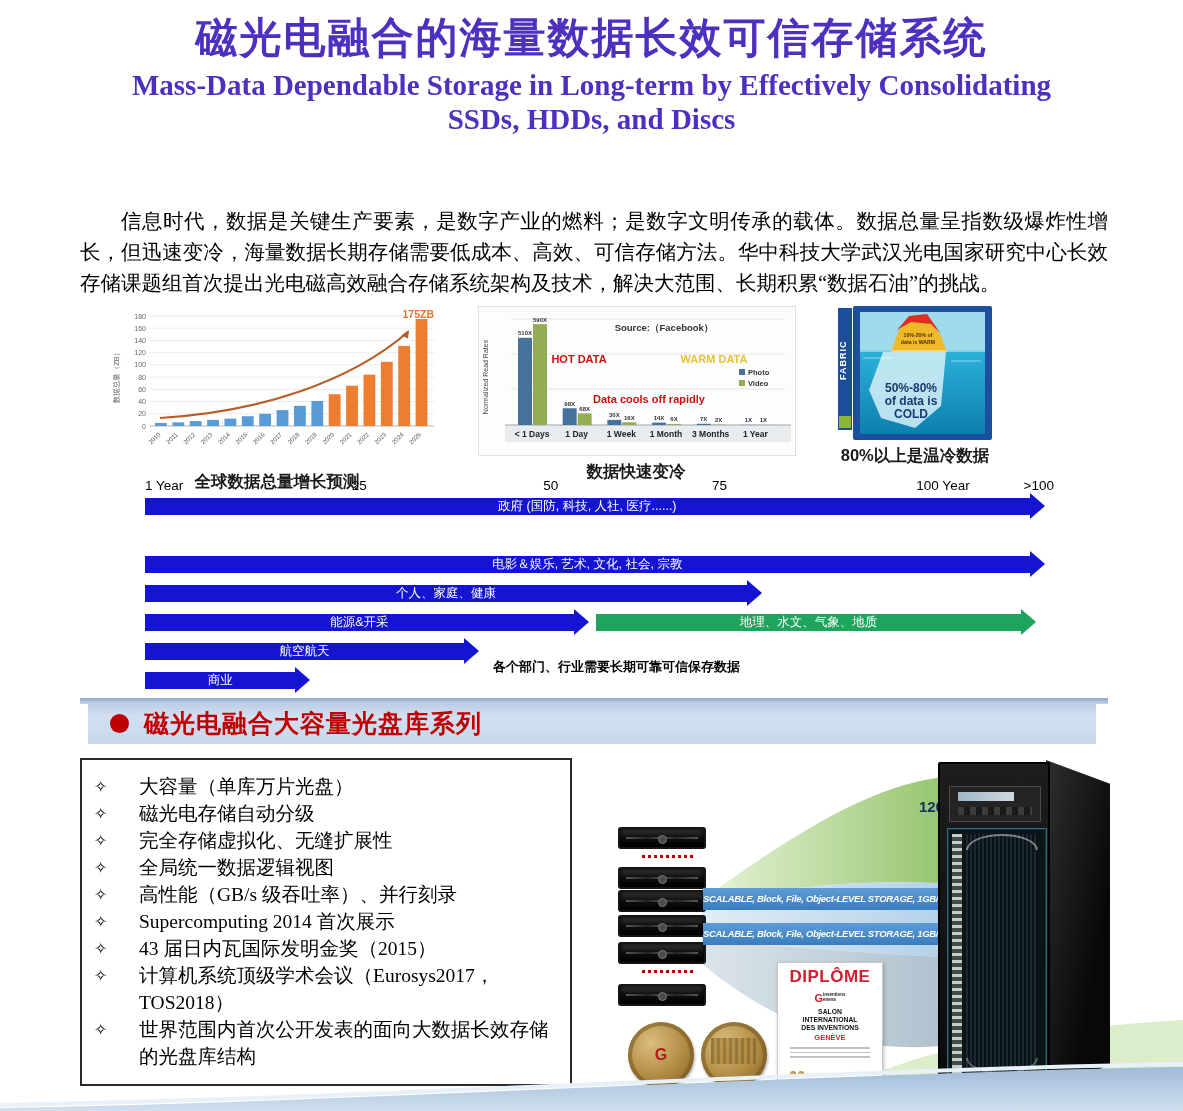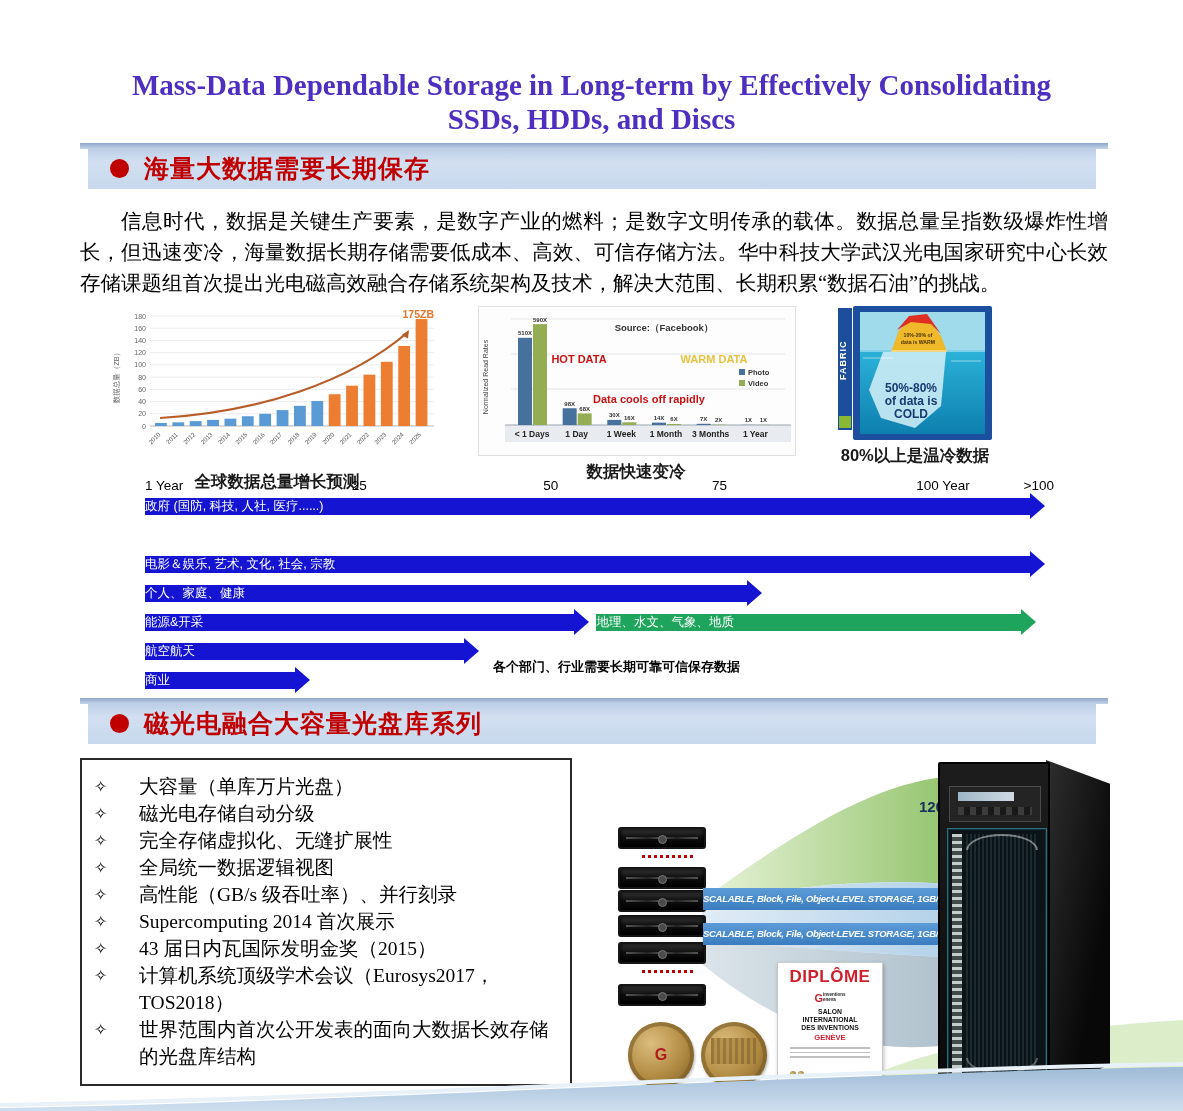--- a/index.html
+++ b/index.html
@@ -45,21 +45,21 @@
     letter-spacing:1px;text-align:center;}
   .fstrip .fsq{position:absolute;bottom:2px;left:1px;width:12px;height:12px;background:#8ab832;}
   .fig3 .frame{margin-left:15px;}
 
   
   .timeline{position:absolute;left:145px;top:478px;width:912px;height:210px;}
   .tlab{position:absolute;top:0;font-family:"Liberation Sans",sans-serif;
     font-size:13.5px;color:#000;transform:translateX(-50%);white-space:nowrap;}
   .tlab.first{transform:none;}
   .t-arrow{position:absolute;height:17px;color:#fff;font-size:12.5px;line-height:17px;
-    font-family:"Liberation Sans",sans-serif;white-space:nowrap;}
+    text-align:center;font-family:"Liberation Sans",sans-serif;white-space:nowrap;}
   .t-arrow::after{content:"";position:absolute;right:-15px;top:-5px;width:0;height:0;
     border-top:13.5px solid transparent;border-bottom:13.5px solid transparent;}
   .t-blue{background:var(--timeline-blue);}
   .t-blue::after{border-left:15px solid var(--timeline-blue);}
   .t-green{background:var(--timeline-green);}
   .t-green::after{border-left:15px solid var(--timeline-green);}
   .tl-cap{position:absolute;left:348px;top:180px;font-size:13px;font-weight:bold;
     color:#000;white-space:nowrap;}
 
   
@@ -158,27 +158,24 @@
   .f1{left:8px;top:334px;} .f2{left:58px;top:338px;} .f3{left:102px;top:340px;} .f4{left:160px;top:330px;}
 
   
   .wave{position:absolute;left:0;top:1050px;z-index:4;pointer-events:none;}
 </style>
 </head>
 <body>
 
 <div class="page">
 
+  <div class="title-zh">磁光电融合的海量数据长效可信存储系统</div>
   <div class="subtitle sub1">Mass-Data Dependable Storage in Long-term by Effectively Consolidating</div>
   <div class="subtitle sub2">SSDs, HDDs, and Discs</div>
 
-  <div class="band band1">
-    <span class="dot"></span>
-    <span class="btxt">海量大数据需要长期保存</span>
-  </div>
 
   <div class="intro">信息时代，数据是关键生产要素，是数字产业的燃料；是数字文明传承的载体。数据总量呈指数级爆炸性增长，但迅速变冷，海量数据长期存储需要低成本、高效、可信存储方法。华中科技大学武汉光电国家研究中心长效存储课题组首次提出光电磁高效融合存储系统架构及技术，解决大范围、长期积累“数据石油”的挑战。</div>
 
   <div class="fig fig1">
     <div id="chart1"><svg width="334" height="160" viewBox="0 0 334 160" font-family="Liberation Sans,sans-serif">
           <line x1="40" x2="324" y1="120" y2="120" stroke="#b5b5b5" stroke-width="1"></line>
           <text x="36" y="122.5" font-size="7" fill="#666" text-anchor="end">0</text>
           <line x1="40" x2="324" y1="107.77777777777777" y2="107.77777777777777" stroke="#ececec" stroke-width="1"></line>
           <text x="36" y="110.27777777777777" font-size="7" fill="#666" text-anchor="end">20</text>
           <line x1="40" x2="324" y1="95.55555555555556" y2="95.55555555555556" stroke="#ececec" stroke-width="1"></line>

